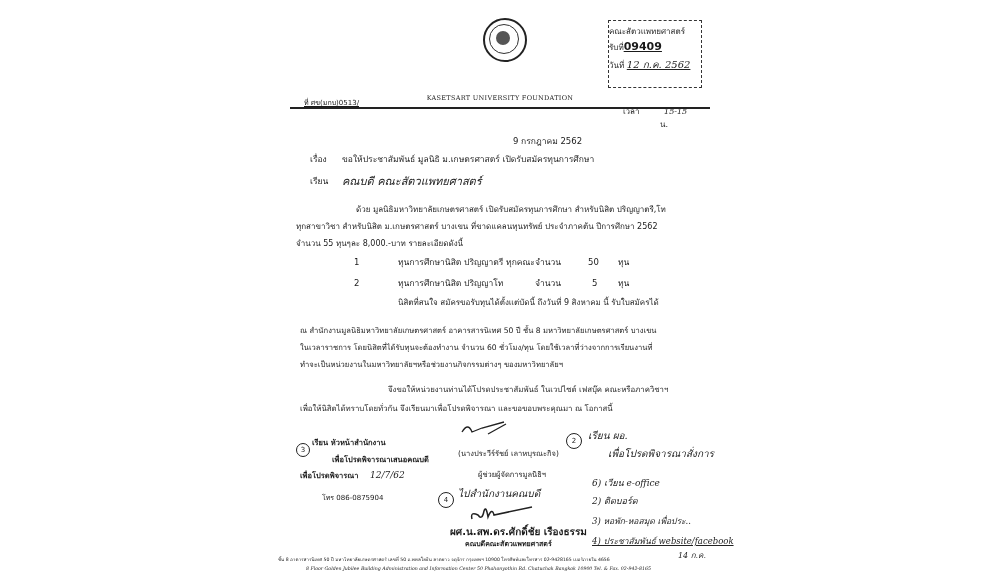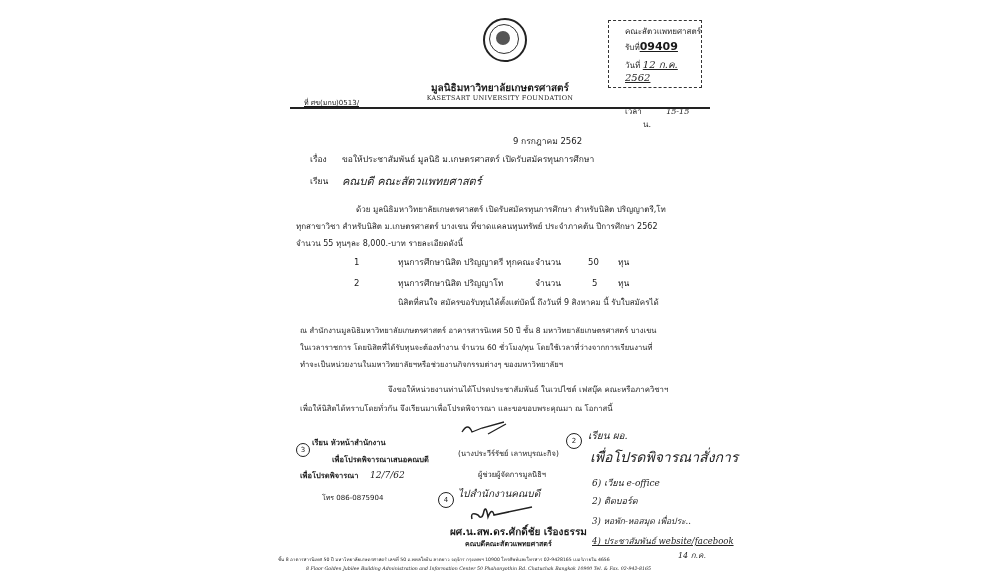--- a/index.html
+++ b/index.html
@@ -7,31 +7,30 @@
          font-family:"DejaVu Sans", sans-serif; color:#1a1a1a; }
   .page { position:absolute; left:270px; top:0; width:460px; height:587px; background:#fff; }
   .abs { position:absolute; white-space:nowrap; }
   .t { font-size:8.5px; line-height:1; }
   .hand { font-family:"DejaVu Serif", serif; font-style:italic; color:#222; }
   .logo { position:absolute; left:213px; top:18px; width:40px; height:40px; border:2px solid #222; border-radius:50%; }
   .logo::before { content:""; position:absolute; left:4px; top:4px; width:28px; height:28px; border:1.5px solid #333; border-radius:50%; }
   .logo::after { content:""; position:absolute; left:11px; top:11px; width:14px; height:14px; background:#555; border-radius:50%; }
   .hr { position:absolute; left:20px; top:107px; width:420px; height:2px; background:#222; }
   .stamp { position:absolute; left:338px; top:20px; width:92px; height:66px; border:1.5px dashed #333; }
-  .stamp .row { position:absolute; left:16px; font-size:8px; }
+  .stamp .row { position:absolute; left:0; font-size:8px;text-align:center; }
   .stamp .big { font-weight:bold; font-size:11px; }
   .u { text-decoration:underline; }
   .circle { display:inline-block; width:12px; height:12px; border:1.3px solid #222; border-radius:50%; font-size:7px; text-align:center; line-height:12px; }
 </style>
 </head>
 <body>
 
 <div class="page">
   <div class="logo"></div>
-  <div class="abs" style="left:130px;top:80px;font-size:10px;font-weight:bold;width:200px;text-align:center;">มูลนิธิมหาวิทยาลัยเกษตรศาสตร์</div>
   <div class="abs" style="left:130px;top:94px;font-size:6.5px;font-family:'DejaVu Serif',serif;width:200px;text-align:center;letter-spacing:0.3px;">KASETSART UNIVERSITY FOUNDATION</div>
   <div class="abs t u" style="left:34px;top:100px;font-size:7px;">ที่ ศข(มกบ)0513/</div>
   <div class="hr"></div>
 
   <div class="stamp">
     <div class="row" style="top:4px;">คณะสัตวแพทยศาสตร์</div>
     <div class="row" style="top:19px;"><span>รับที่</span><span class="big u">09409</span></div>
     <div class="row" style="top:36px;"><span>วันที่</span> <span class="u hand" style="font-size:10px;">12 ก.ค. 2562</span></div>
     <div class="row" style="top:52px;margin-top:32px;"><span>เวลา</span> <span class="hand" style="margin-left:22px;">15-15</span> <span style="margin-left:18px;">น.</span></div>
   </div>
@@ -90,21 +89,21 @@
   <svg class="abs" style="left:198px;top:503px;" width="70" height="22">
       <path d="M4 16 Q2 8 10 12 Q14 18 16 8 Q18 2 20 14 Q24 4 26 12 L64 4" stroke="#222" fill="none" stroke-width="1.5"></path>
     </svg>
   <div class="abs t" style="left:180px;top:527px;font-size:10px;font-weight:bold;">ผศ.น.สพ.ดร.ศักดิ์ชัย เรืองธรรม</div>
   <div class="abs t" style="left:195px;top:541px;font-size:7px;font-weight:bold;">คณบดีคณะสัตวแพทยศาสตร์</div>
 
   <div class="abs" style="left:296px;top:428px;">
     <span class="circle" style="width:14px;height:14px;line-height:14px;">2</span>
   </div>
   <div class="abs hand" style="left:318px;top:428px;font-size:10px;">เรียน ผอ.</div>
-  <div class="abs hand" style="left:320px;top:446px;font-size:14px;">เพื่อโปรดพิจารณาสั่งการ</div>
+  <div class="abs hand" style="left:338px;top:446px;font-size:10px;">เพื่อโปรดพิจารณาสั่งการ</div>
   <div class="abs hand" style="left:322px;top:476px;font-size:9px;">6) เวียน e-office</div>
   <div class="abs hand" style="left:322px;top:494px;font-size:9px;">2) ติดบอร์ด</div>
   <div class="abs hand" style="left:322px;top:514px;font-size:8.5px;">3) หอพัก-หอสมุด เพื่อประ..</div>
   <div class="abs hand" style="left:322px;top:534px;font-size:8.5px;text-decoration:underline;">4) ประชาสัมพันธ์ website/facebook</div>
   <div class="abs hand" style="left:408px;top:549px;font-size:8px;">14 ก.ค.</div>
 
   <div class="abs" style="left:8px;top:556px;font-size:4.6px;">ชั้น 8 อาคารสารนิเทศ 50 ปี มหาวิทยาลัยเกษตรศาสตร์ เลขที่ 50 ถ.พหลโยธิน ลาดยาว จตุจักร กรุงเทพฯ 10900 โทรศัพท์และโทรสาร 02-9428165 เบอร์ภายใน 4656</div>
   <div class="abs" style="left:36px;top:566px;font-size:4.7px;font-style:italic;font-family:'DejaVu Serif',serif;">8 Floor Golden Jubilee Building Administration and Information Center 50 Phahonyothin Rd. Chatuchak Bangkok 10900 Tel. &amp; Fax. 02-942-8165</div>
 </div>
 

